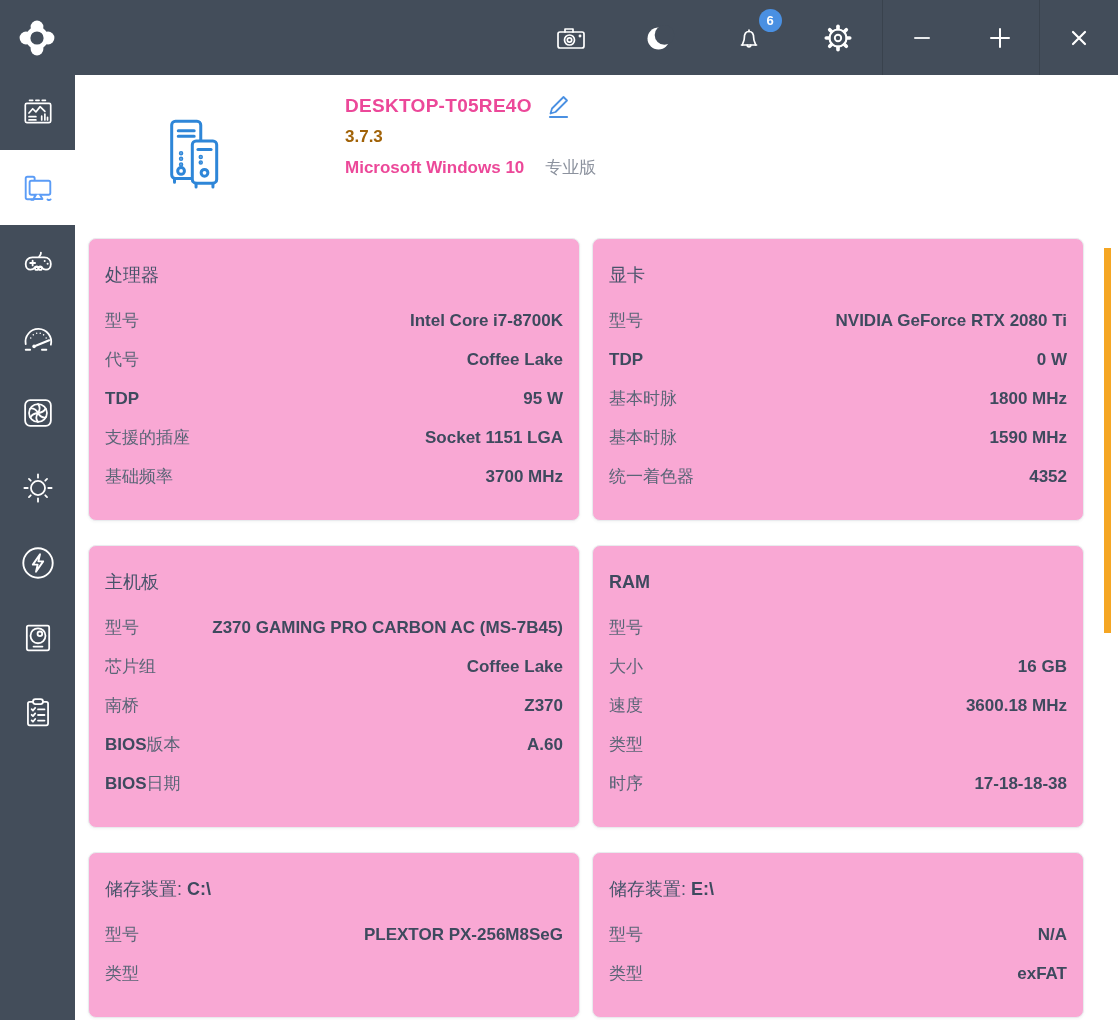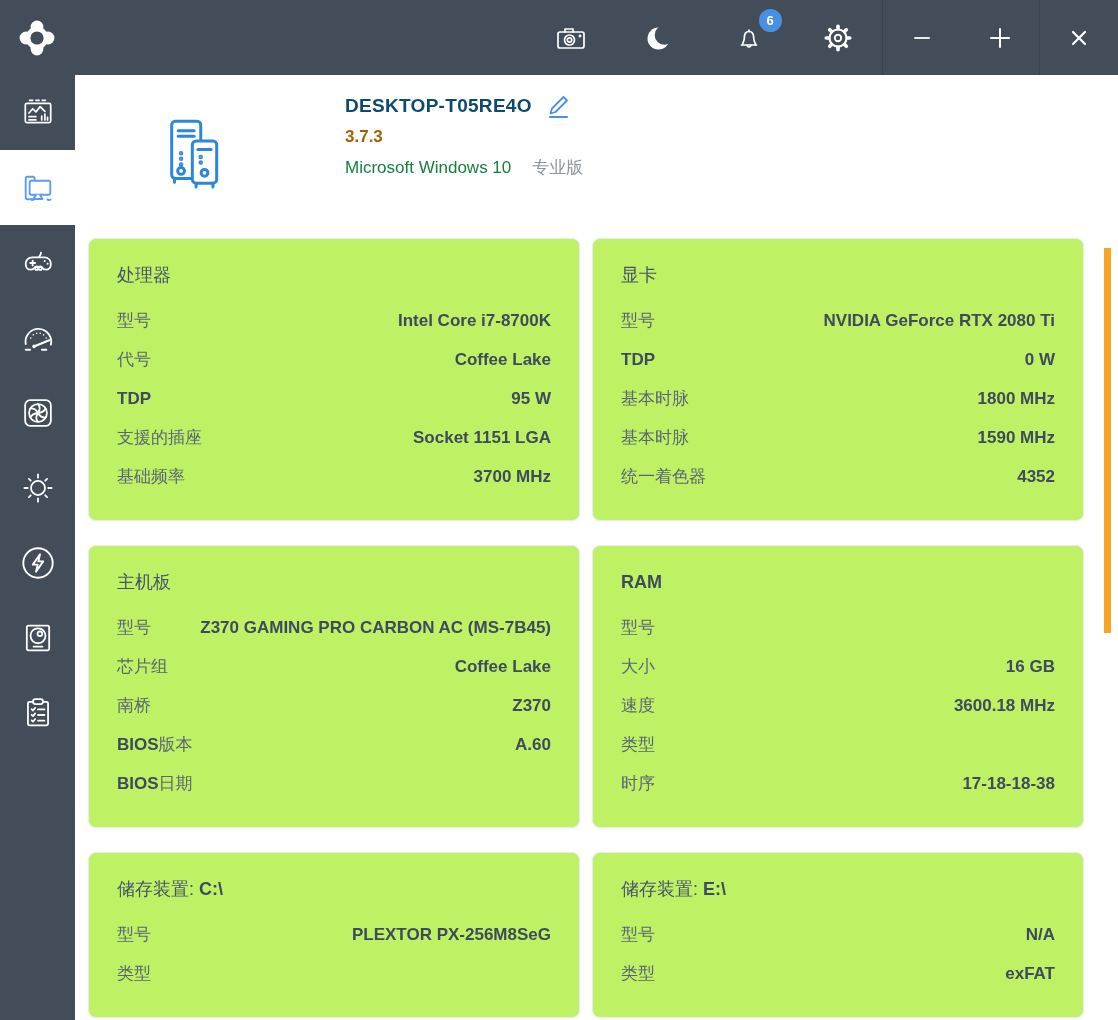--- a/index.html
+++ b/index.html
@@ -27,33 +27,33 @@
   .side-item.active { background:#ffffff; }
 
   
   .content { position:absolute; top:75px; left:75px; width:1043px; height:945px;
              background:#fff; overflow:hidden; }
 
   .pc-header { position:absolute; top:20px; left:0; width:1000px; }
   .pc-header .towers { position:absolute; left:92px; top:20px; }
   .pc-head-text { position:absolute; left:270px; top:-5px; }
   .hostname-line { display:flex; align-items:center; height:31px; }
-  .hostname { font-size:19px; font-weight:bold; color:#0c4a6e; letter-spacing:.3px; }
+  .hostname { font-size:19px; font-weight:bold; color:#ec4899; letter-spacing:.3px; }
   .edit-btn { margin-left:12px; cursor:pointer; display:flex; }
   .version { height:31px; display:flex; align-items:center;
              font-size:17px; font-weight:bold; color:#a16207; }
   .os-line { height:31px; display:flex; align-items:center; font-size:17px; }
-  .os-name { font-weight:normal; color:#15803d; }
+  .os-name { font-weight:bold; color:#ec4899; }
   .os-edition { color:#8C929E; margin-left:21px; font-weight:normal; }
 
   
   .cards { position:absolute; top:163px; left:13px; width:996px;
            display:grid; grid-template-columns:492px 492px; gap:24px 12px; }
-  .card { background:#bef264; border:1px solid #E9EBEE; border-radius:8px;
-          padding:24px 28px; box-shadow:0 1px 3px rgba(40,50,60,.05); }
+  .card { background:#f9a8d4; border:1px solid #E9EBEE; border-radius:8px;
+          padding:24px 16px; box-shadow:0 1px 3px rgba(40,50,60,.05); }
   .card-title { font-size:18px; line-height:24px; color:#47536A; margin-bottom:14px; }
   .card-title .t-strong { font-weight:bold; color:#3E4A5E; }
   .spec-row { display:flex; justify-content:space-between; align-items:center;
               padding:9px 0; font-size:17px; line-height:21px; }
   .spec-label { color:#5A6577; flex:0 1 auto; min-width:0; }
   .spec-label .lbl-strong { font-weight:bold; color:#3E4A5E; }
   .spec-value { color:#3E4A5E; font-weight:bold; text-align:right; flex:1 1 0;
                 margin-left:14px; min-height:21px; }
 
   

